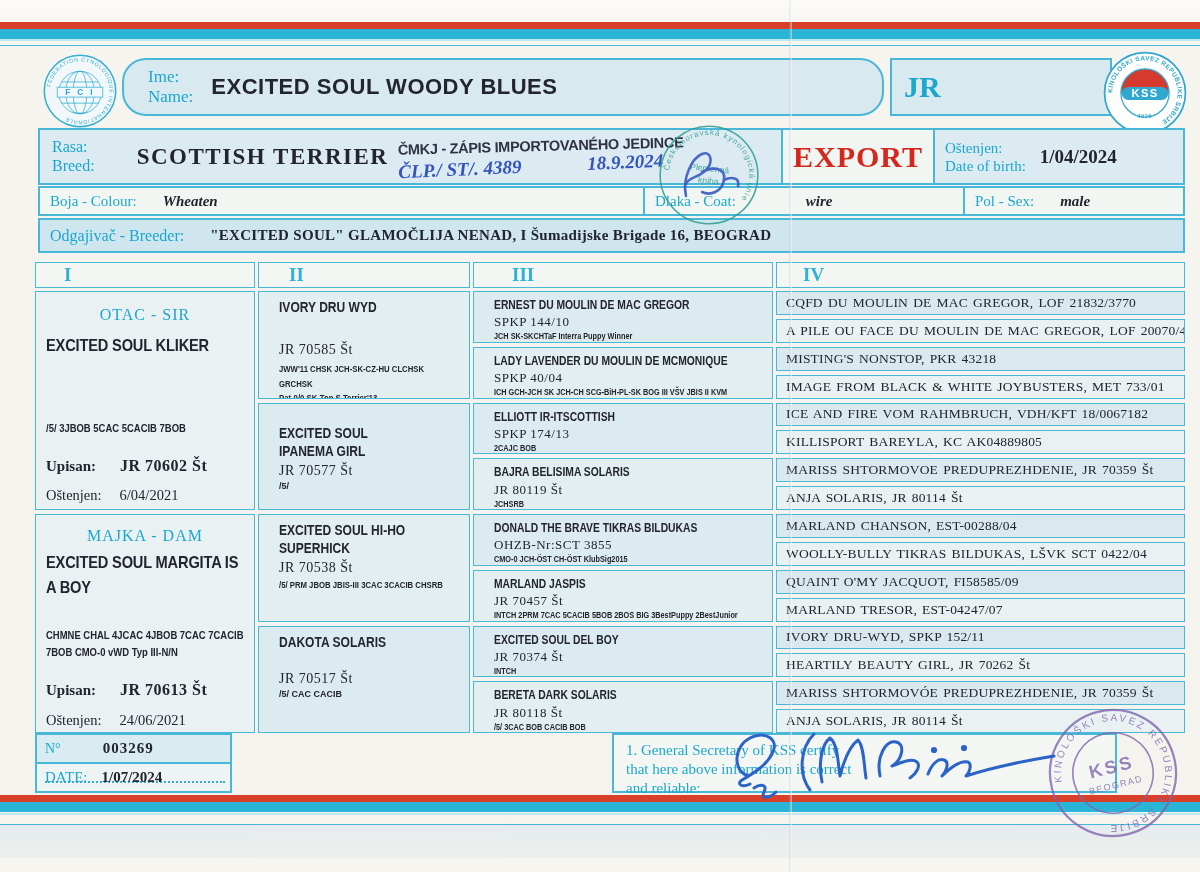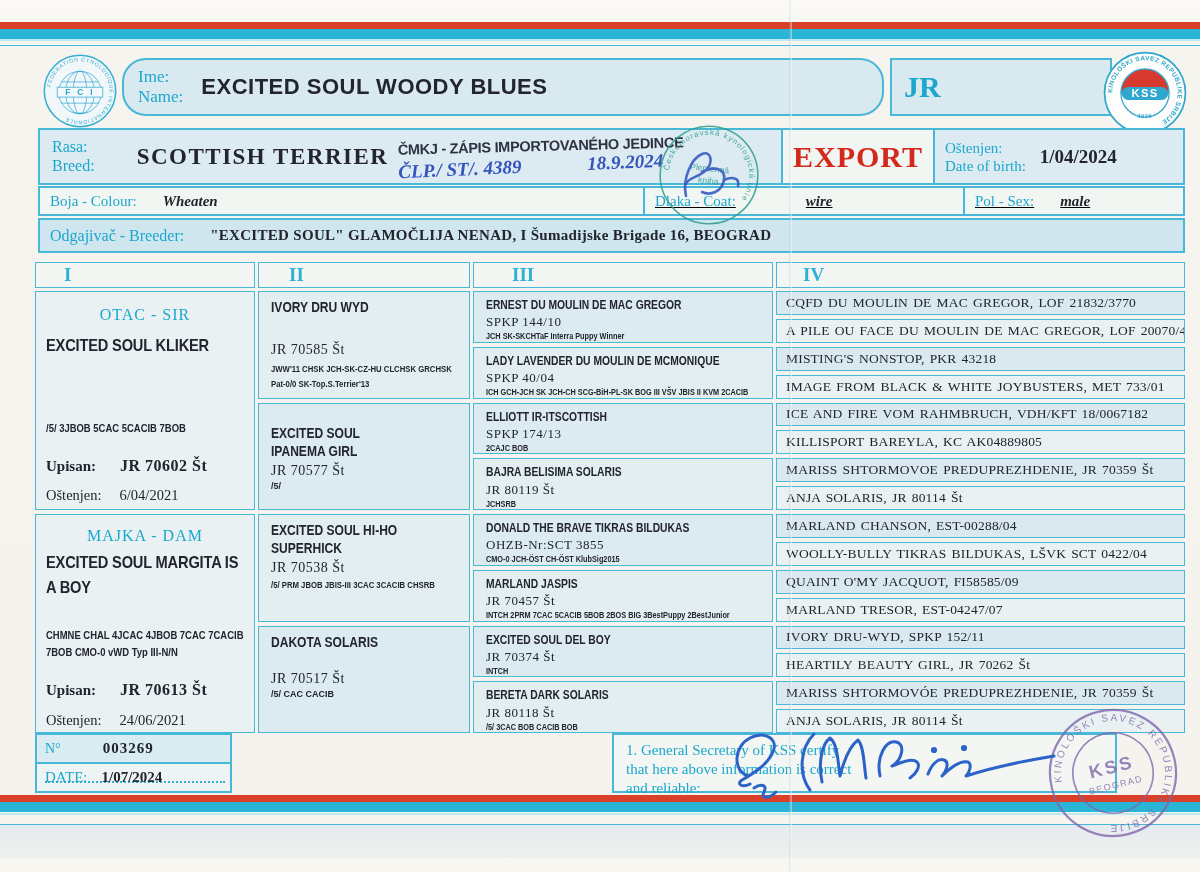--- a/index.html
+++ b/index.html
@@ -23,21 +23,21 @@
   .bx   { position:absolute; border:2px solid #49b7d8; }
   .cy   { color:#1ca7cd; }
   .dk   { color:#22242e; }
   .ser  { font-family:"Liberation Serif", serif; }
   .sans { font-family:"Liberation Sans", sans-serif; }
   .cond { font-family:"Liberation Sans", sans-serif; font-weight:700; }
   .sx   { transform:scaleX(.86); transform-origin:0 0; width:116%; display:block; }
 
   
   .ime-box { left:122px; top:58px; width:762px; height:58px; background:#d8e9f0;
-             display:flex; align-items:center; padding:0 14px;border-radius:24px; }
+             display:flex; align-items:center; padding:0 24px;border-radius:24px; }
   .ime-labels { font-size:17px; line-height:1.15; }
   .dog-name { font-size:22px; font-weight:700; letter-spacing:.5px; margin-left:18px; }
   .jr-box { left:890px; top:58px; width:222px; height:58px; background:#d8e9f0;
             display:flex; align-items:center; padding:0 12px; }
   .jr-pre { font-size:30px; font-weight:700; }
   .jr-num { font-size:25px; font-weight:700; margin-left:22px; letter-spacing:.5px; }
 
   
   .breed-row { left:38px; top:128px; width:1147px; height:57px; display:flex; position:absolute; }
   .breed-cell { border:2px solid #49b7d8; background:#dcebf1; flex:1; position:relative;
@@ -53,37 +53,37 @@
   .dob-val { font-size:19px; font-weight:700; margin-left:14px; }
   .cmkj { position:absolute; left:358px; top:8px; transform:rotate(-1.5deg); z-index:4; }
   .cmkj-l1 { font-size:14.5px; color:#2e3142; letter-spacing:-.3px; }
   .cmkj-l2 { font-size:19px; color:#3453bd; font-style:italic; font-weight:700;
              display:flex; gap:66px; margin-top:1px; transform:rotate(-1deg); }
 
   
   .attr-row { left:38px; top:186px; width:1147px; height:30px; display:flex; position:absolute; }
   .attr-cell { border:2px solid #49b7d8; background:#f2f6f3; display:flex; align-items:center;
                padding:0 10px; }
-  .attr-cell + .attr-cell { border-left:none;text-decoration:underline; }
+  .attr-cell + .attr-cell { border-left:none; }
   .attr-label { font-size:15px; }
   .attr-val { font-size:15px; font-style:italic; font-weight:600; margin-left:26px; }
   .breeder-row { left:38px; top:218px; width:1147px; height:35px; position:absolute;
                  border:2px solid #49b7d8; background:#cfe6ef; display:flex; align-items:center;
                  padding:0 10px; }
   .breeder-label { font-size:16px; }
   .breeder-val { font-size:15px; font-weight:700; margin-left:26px; letter-spacing:.3px; }
 
   
   .ped { position:absolute; left:35px; top:262px; width:1150px; height:471px; }
   .ped-head { display:flex; gap:3px; height:26px; }
   .ph { border:1px solid #49b7d8; background:#f3f6f2; font-size:19px; font-weight:700;
         color:#2fb2d5; display:flex; align-items:center; }
   .ped-col { position:absolute; top:29px; height:442px; display:grid; gap:4px; }
   .cell { border:1px solid #49b7d8; background:#e3eef1; position:relative; overflow:hidden; }
-  .g2, .g3 { padding:6px 12px; }
+  .g2, .g3 { padding:6px 20px; }
   .g4cell { background:#d9e9ef; display:flex; align-items:center; padding:0 9px; }
   .g4cell:nth-child(even) { background:#e9f1f3; }
   .g4txt { font-size:13.5px; letter-spacing:.2px; word-spacing:1.5px; white-space:nowrap; }
 
   .role { font-size:16px; letter-spacing:1px; text-align:center; }
   .n1 { font-size:17px; line-height:1.45; letter-spacing:-.2px; }
   .aw1 { font-size:11px; line-height:1.55; }
   .upl { font-size:15px; font-weight:700; }
   .upv { font-size:16px; font-weight:700; margin-left:20px; letter-spacing:.5px; }
   .osl { font-size:14.5px; }

